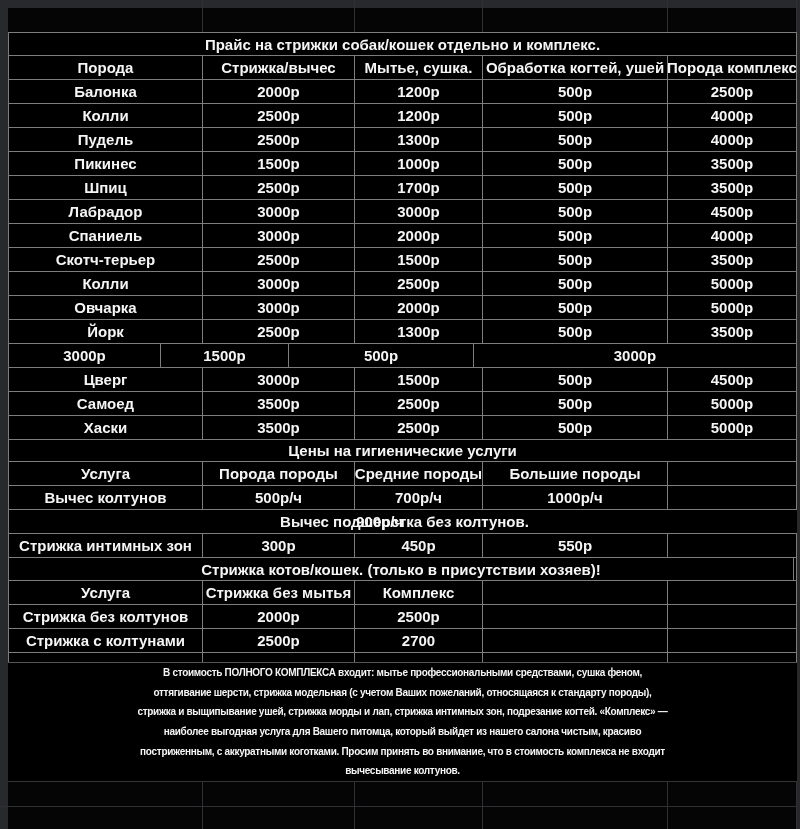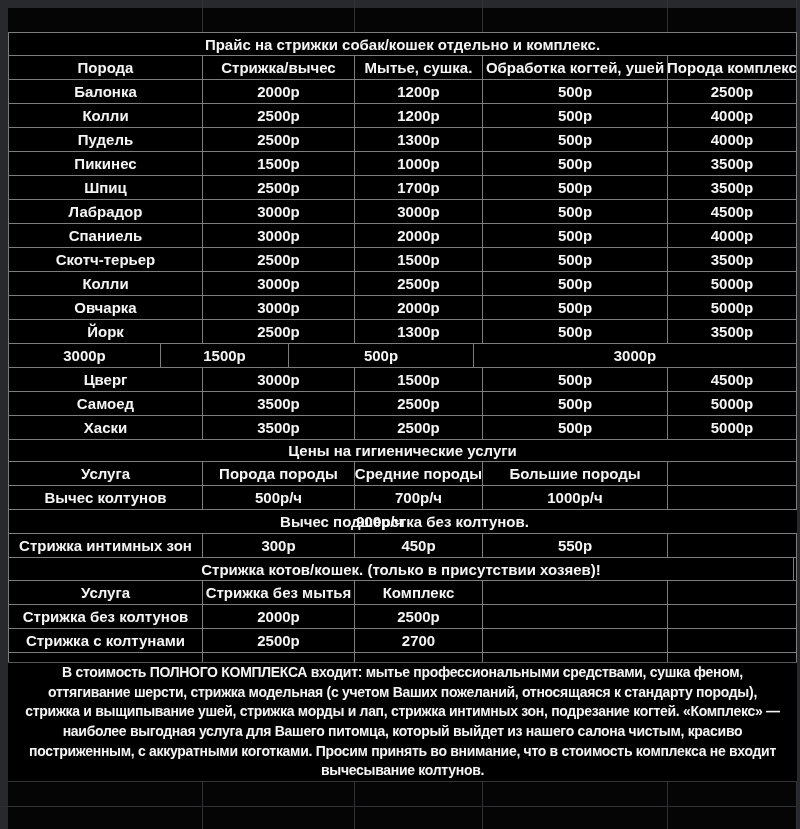--- a/index.html
+++ b/index.html
@@ -54,21 +54,21 @@
     background:#000;
     border-top:1px solid #565656;
     border-bottom:1px solid #343434;
     box-sizing:border-box;
     display:flex;align-items:center;justify-content:center;
     z-index:2;
   }
   .note-text{
     width:100%;
     text-align:center;
-    font-size:14px;
+    font-size:10px;
     letter-spacing:-0.3px;
     line-height:19.6px;
     white-space:pre-line;
   }
 </style>
 </head>
 <body>
 
 <div class="margin-strip m-top"></div>
 <div class="margin-strip m-left"></div>

